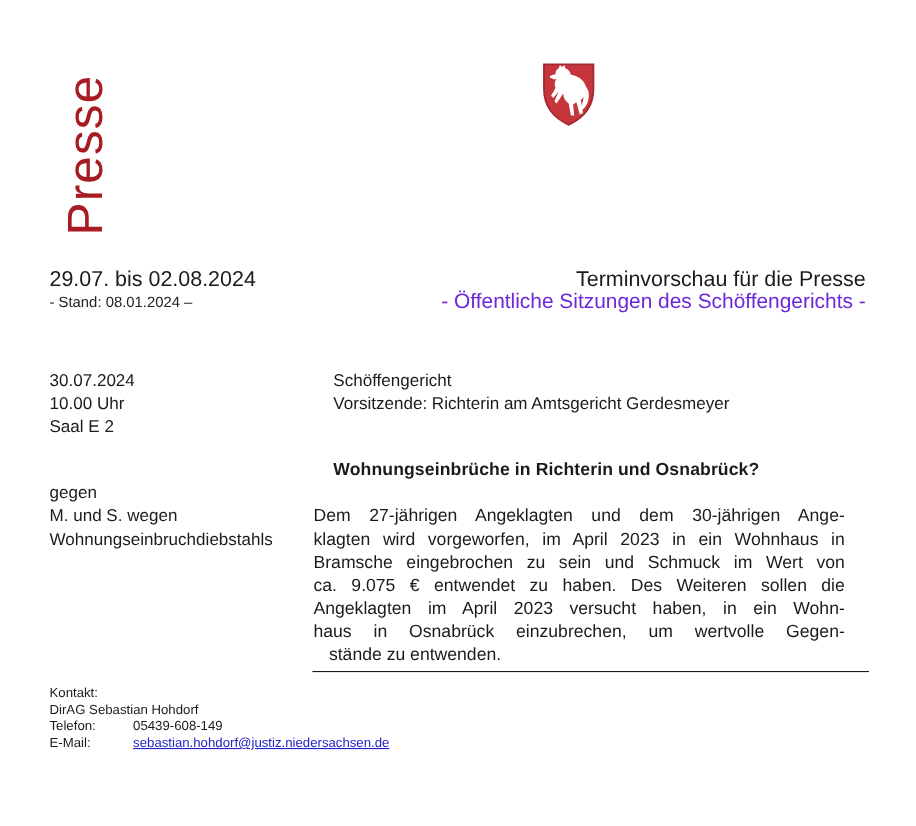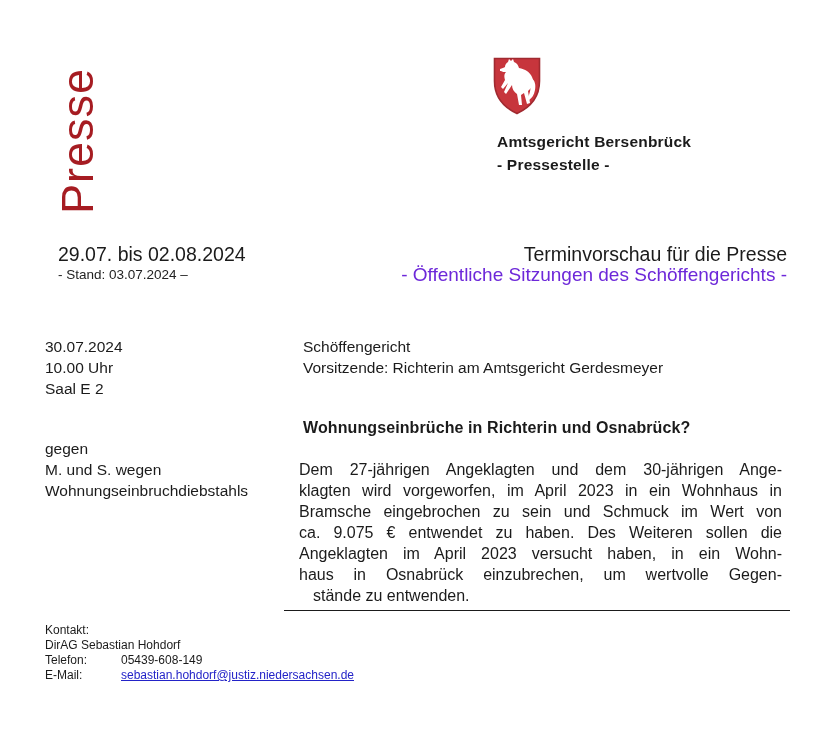--- a/index.html
+++ b/index.html
@@ -30,21 +30,21 @@
   .coat{position:absolute;left:493px;top:57px;width:48px;height:58px;}
 
   
   .office{
     position:absolute;left:497px;top:130px;
     font-size:15.5px;font-weight:bold;line-height:23px;
     letter-spacing:0.2px;
   }
 
   
-  .date-block{position:absolute;left:58px;top:242px;}
+  .date-block{position:absolute;left:45px;top:242px;}
   .date-range{font-size:19.5px;line-height:24px;}
   .stand{font-size:13.5px;line-height:18px;color:#222;}
 
   
   .title-block{position:absolute;right:46px;top:242px;text-align:right;}
   .doc-title{font-size:19.5px;line-height:24px;}
   .doc-subtitle{font-size:19px;line-height:18px;color:#6d28d9;}
 
   
   .session-left{position:absolute;left:45px;top:336px;font-size:15.5px;line-height:21px;}
@@ -53,21 +53,21 @@
   
   .against{position:absolute;left:45px;top:438px;font-size:15.5px;line-height:21px;}
 
   
   .case-title{
     position:absolute;left:303px;top:418px;
     width:483px;font-size:16px;font-weight:bold;line-height:20px;
     letter-spacing:0.1px;
   }
   .case-body{
-    position:absolute;left:299px;top:459px;
+    position:absolute;left:285px;top:459px;
     width:483px;font-size:16px;line-height:21px;
   }
   .para-line{text-align:justify;text-align-last:justify;white-space:nowrap;}
   .para-line:last-child{text-align-last:left;margin-left:14px;}
   .rule{
     position:absolute;left:284px;top:610px;
     width:506px;height:0;border-top:1.5px solid #1b1b1b;
   }
 
   
@@ -84,28 +84,24 @@
   <div class="presse">Presse</div>
 
   <div class="coat">
     <svg width="48" height="58" viewBox="0 0 48 58" xmlns="http://www.w3.org/2000/svg">
       <path d="M1.5,1.5 H46.5 V24 C46.5,40 38,50 24,56.5 C10,50 1.5,40 1.5,24 Z" fill="#C7353C" stroke="#A02A30" stroke-width="1.6"></path>
       <path d="M10,15 c-1,-1 -2,-1 -3,-1 l0,-2 c2,-1 4,-1 5,-2 c0,-2 1,-4 3,-5 l1,-3 l2,2 l2,-2 l1,3 c3,1 4,3 5,6 c6,1 11,4 13,9 c2,4 2,8 -1,11 l-3,3 l2,12 l-3,1 l-3,-11 l-3,2 l1,10 l-3,0 l-2,-11 c-3,-2 -5,-5 -5,-9 l-6,9 l-2,-2 l4,-9 l-5,6 l-2,-2 l4,-7 c-1,-3 -1,-6 1,-8 z" fill="#ffffff"></path>
       <path d="M38,21 c4,2 5,7 4,12 c-1,5 -3,8 -6,10 l-1.5,-2 c2.5,-4 3.5,-9 3.5,-20 z" fill="#ffffff"></path>
     </svg>
   </div>
 
-  <div class="office">
-    <div>Amtsgericht Bersenbrück</div>
-    <div>- Pressestelle -</div>
-  </div>
 
   <div class="date-block">
     <div class="date-range">29.07. bis 02.08.2024</div>
-    <div class="stand">- Stand: 03.07.2024 –</div>
+    <div class="stand">- Stand: 08.01.2024 –</div>
   </div>
 
   <div class="title-block">
     <div class="doc-title">Terminvorschau für die Presse</div>
     <div class="doc-subtitle">- Öffentliche Sitzungen des Schöffengerichts -</div>
   </div>
 
   <div class="session-left">
     <div>30.07.2024</div>
     <div>10.00 Uhr</div>

